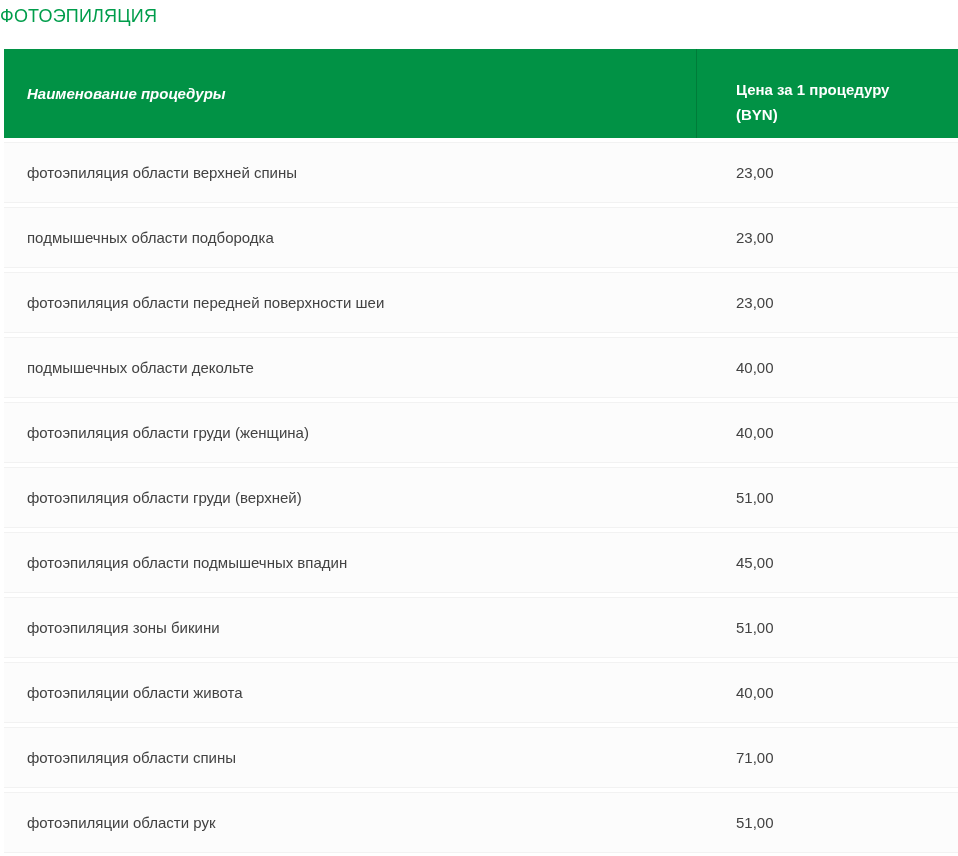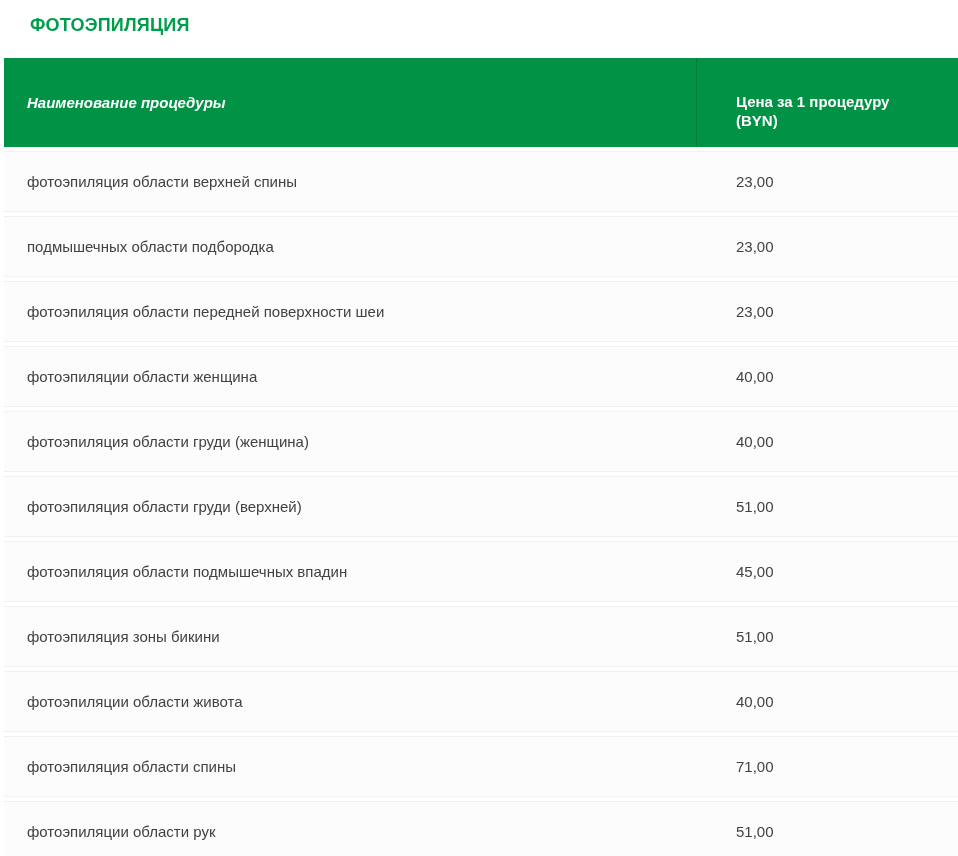--- a/index.html
+++ b/index.html
@@ -15,27 +15,26 @@
   html, body {
     margin: 0;
     padding: 0;
     width: 958px;
     height: 856px;
     overflow: hidden;
     background: var(--white);
     font-family: "Liberation Sans", "DejaVu Sans", sans-serif;
   }
   .page-title {
-    margin: 15px 0 18px 0;
+    margin: 6px 0 18px 0;
     font-size: 18px;
     line-height: 21px;
-    font-weight: 700;
+    font-weight: 400;
     color: var(--title-green);
     letter-spacing: 0.2px;
-    padding-left: 30px;
   }
   table.price-table {
     border-collapse: separate;
     border-spacing: 0 4px;
     table-layout: fixed;
     width: 986px;
     margin-left: 4px;
   }
   col.c1 { width: 693px; }
   col.c2 { width: 293px; }
@@ -52,21 +51,21 @@
   th.price-col {
     padding-left: 39px;
   }
   th.name-col {
     border-right: 1px solid var(--header-divider);
     font-style: italic;
   }
   th .wrap-limit {
     display: inline-block;
     max-width: 190px;
-    line-height: 19px;
+    line-height: 25px;
     margin-top: 16px;
   }
   td {
     background: var(--row-bg);
     border-top: 1px solid var(--row-border);
     border-bottom: 1px solid var(--row-border);
     height: 61px;
     vertical-align: middle;
     font-size: 15px;
     color: var(--text-color);
@@ -108,21 +107,21 @@
     <td class="name-cell">подмышечных области подбородка</td>
     <td class="price-cell">23,00</td>
   </tr>
 
   <tr>
     <td class="name-cell">фотоэпиляция области передней поверхности шеи</td>
     <td class="price-cell">23,00</td>
   </tr>
 
   <tr>
-    <td class="name-cell">фотоэпиляции области женщина</td>
+    <td class="name-cell">подмышечных области декольте</td>
     <td class="price-cell">40,00</td>
   </tr>
 
   <tr>
     <td class="name-cell">фотоэпиляция области груди (женщина)</td>
     <td class="price-cell">40,00</td>
   </tr>
 
   <tr>
     <td class="name-cell">фотоэпиляция области груди (верхней)</td>

